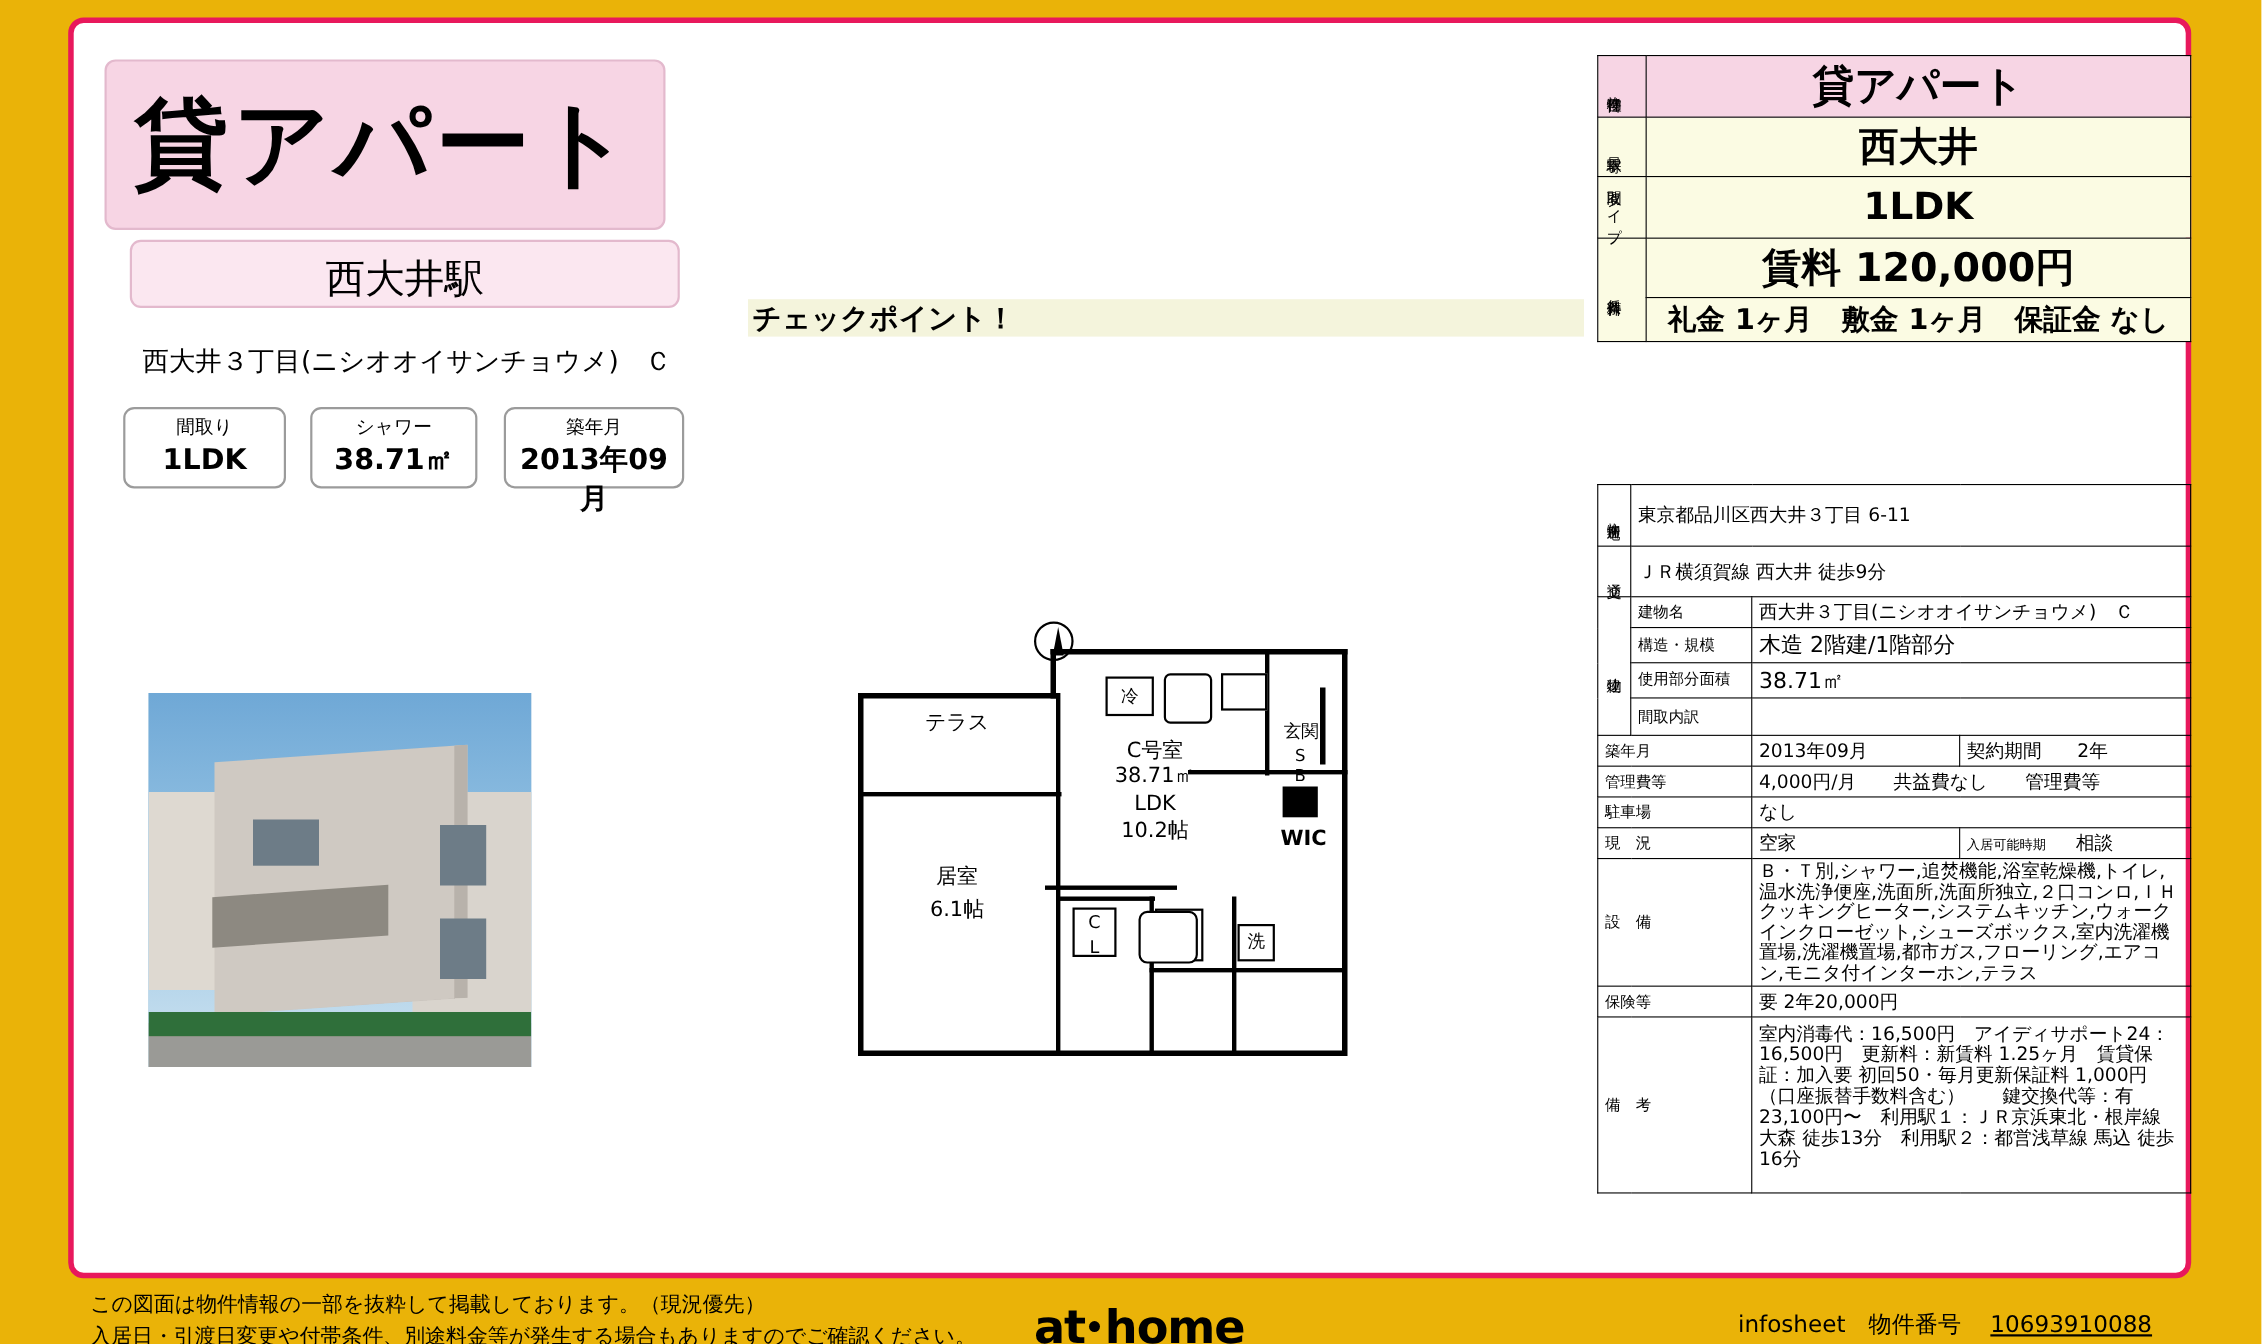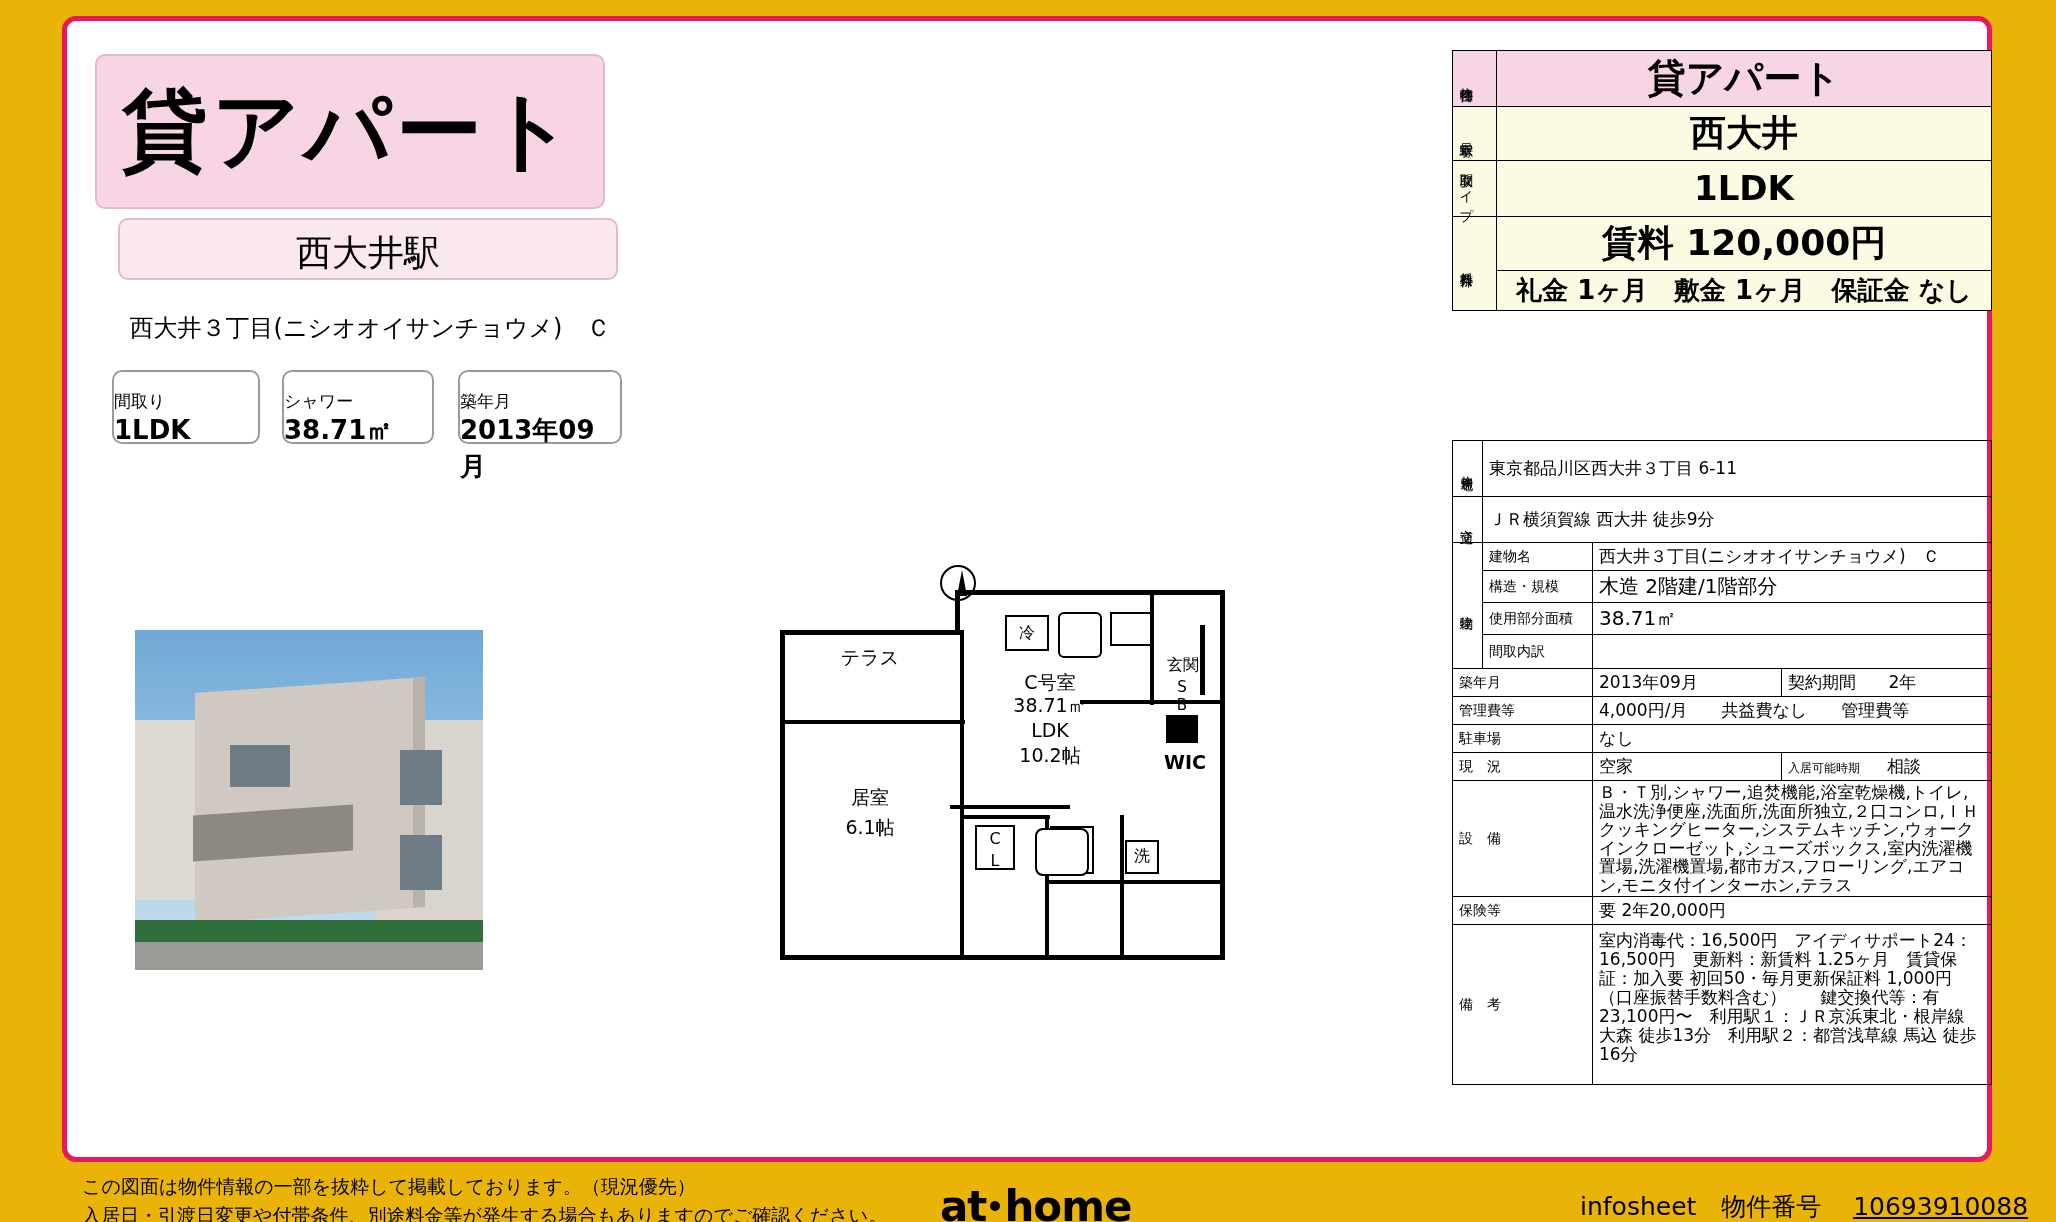--- a/index.html
+++ b/index.html
@@ -50,21 +50,21 @@
 
   .addr-line {
     position: absolute; left: 100px; top: 312px; width: 540px;
     font-size: 24px; color: #000; font-family: "DejaVu Sans", sans-serif;
     text-align:center;
   }
 
   .chip {
     position: absolute; top: 370px;
     height: 74px; border: 2px solid #9b9b9b; border-radius: 10px;
-    background: #fff; padding-top: 18px;
+    background: #fff; text-align: center; padding-top: 6px;
     font-family: "DejaVu Sans", sans-serif;
   }
   .chip .lbl { font-size: 17px; color:#000; line-height: 22px; }
   .chip .val { font-size: 26px; font-weight: bold; color:#000; line-height: 36px; }
   #chip1 { left: 112px; width: 148px; }
   #chip2 { left: 282px; width: 152px; }
   #chip3 { left: 458px; width: 164px; }
 
   
   .cp-title {
@@ -148,21 +148,21 @@
     font-family: "DejaVu Sans", sans-serif;
   }
   .athome {
     position: absolute; left: 940px; top: 1182px;
     font-size: 42px; font-weight: bold; color:#000; letter-spacing:-1px;
     font-family: "DejaVu Sans", sans-serif;
   }
   .athome .dot { display:inline-block; width:10px; height:10px; background:#000; border-radius:50%; margin:0 4px 8px 4px; vertical-align: middle;}
   .infosheet {
     position:absolute; left: 1580px; top: 1190px;
-    font-size: 25px; color:#000; font-family:"DejaVu Sans", sans-serif;
+    font-size: 21px; color:#000; font-family:"DejaVu Sans", sans-serif;
   }
   .infosheet .num { text-decoration: underline; }
 </style>
 </head>
 <body>
 
 <div class="sheet">
   <div class="frame"></div>
 
   <div class="title-box">
@@ -179,20 +179,21 @@
   </div>
   <div class="chip" id="chip2">
     <div class="lbl">シャワー</div>
     <div class="val">38.71㎡</div>
   </div>
   <div class="chip" id="chip3">
     <div class="lbl">築年月</div>
     <div class="val">2013年09月</div>
   </div>
 
+  <div class="cp-title">チェックポイント！</div>
 
   <div class="photo">
     <div class="sky"></div>
     <div class="left-bldg"></div>
     <div class="bldg2"></div>
     <div class="bldg"></div>
     <div class="win" style="left:265px; top:120px; width:42px; height:55px;"></div>
     <div class="win" style="left:265px; top:205px; width:42px; height:55px;"></div>
     <div class="win" style="left:95px; top:115px; width:60px; height:42px;"></div>
     <div class="balcony"></div>

